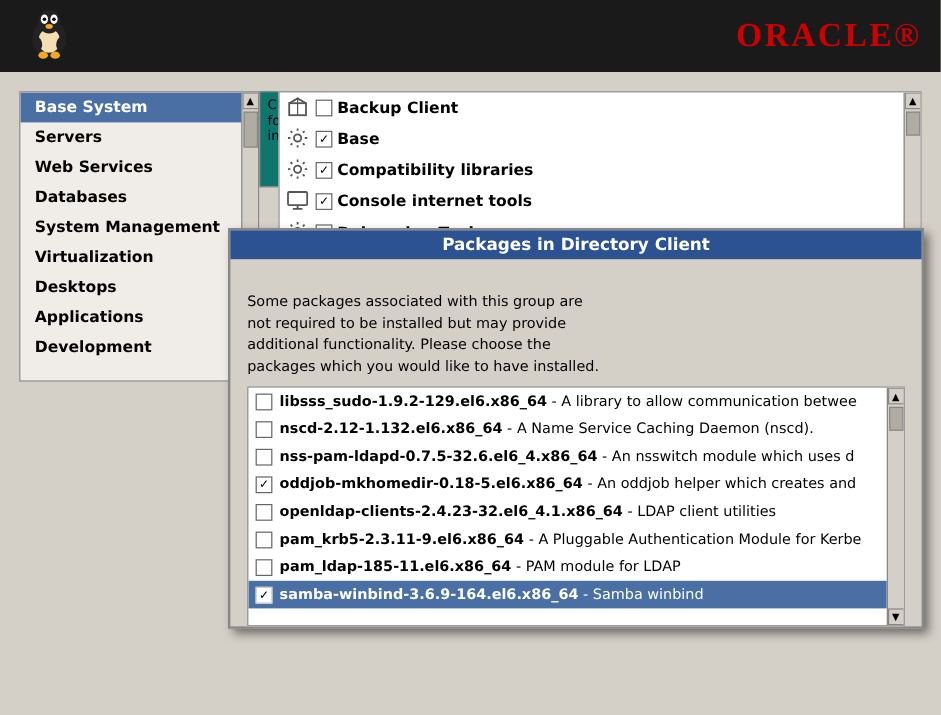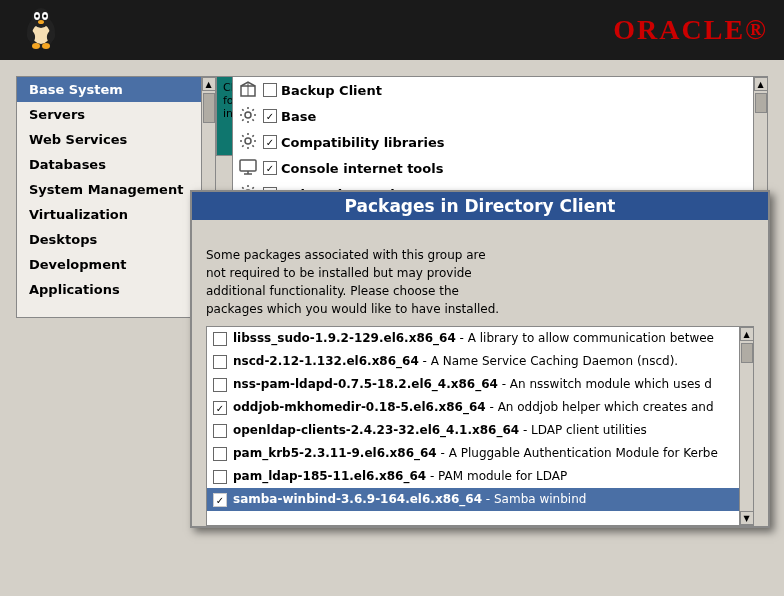--- a/index.html
+++ b/index.html
@@ -156,21 +156,21 @@
       left: 190px;
       width: 580px;
       background: #d4d0c8;
       border: 2px solid #888;
       box-shadow: 4px 4px 8px rgba(0,0,0,0.5);
       pointer-events: all;
     }
     .modal-titlebar {
       background: #2c5291;
       color: #fff;
-      font-size: 17px;
+      font-size: 14px;
       font-weight: bold;
       padding: 4px 8px;
       text-align: center;
     }
     .modal-body {
       padding: 26px 14px 0 14px;
     }
     .modal-desc {
       font-size: 12px;
       color: #000;
@@ -267,22 +267,22 @@
       <div class="left-panel" style="position:relative;">
         <div class="left-panel-scroll">
           <div id="category-list-container">
               <div class="category-item active">Base System</div>
               <div class="category-item">Servers</div>
               <div class="category-item">Web Services</div>
               <div class="category-item">Databases</div>
               <div class="category-item">System Management</div>
               <div class="category-item">Virtualization</div>
               <div class="category-item">Desktops</div>
+              <div class="category-item">Applications</div>
               <div class="category-item">Development</div>
-              <div class="category-item">Applications</div>
             </div>
         </div>
         <div class="left-scrollbar">
           <div class="scroll-arrow">▲</div>
           <div class="scroll-thumb"></div>
           <div class="scroll-arrow" style="position:absolute;bottom:0;">▼</div>
         </div>
       </div>
 
       <div class="description-box">
@@ -379,21 +379,21 @@
             <div class="modal-pkg-item">
               <div class="modal-pkg-checkbox"></div>
               <span><strong>libsss_sudo-1.9.2-129.el6.x86_64</strong><span class="modal-pkg-desc"> - A library to allow communication betwee</span></span>
             </div>
             <div class="modal-pkg-item">
               <div class="modal-pkg-checkbox"></div>
               <span><strong>nscd-2.12-1.132.el6.x86_64</strong><span class="modal-pkg-desc"> - A Name Service Caching Daemon (nscd).</span></span>
             </div>
             <div class="modal-pkg-item">
               <div class="modal-pkg-checkbox"></div>
-              <span><strong>nss-pam-ldapd-0.7.5-18.2.el6_4.x86_64</strong><span class="modal-pkg-desc"> - An nsswitch module which uses d</span></span>
+              <span><strong>nss-pam-ldapd-0.7.5-32.6.el6_4.x86_64</strong><span class="modal-pkg-desc"> - An nsswitch module which uses d</span></span>
             </div>
             <div class="modal-pkg-item">
               <div class="modal-pkg-checkbox checked"></div>
               <span><strong>oddjob-mkhomedir-0.18-5.el6.x86_64</strong><span class="modal-pkg-desc"> - An oddjob helper which creates and</span></span>
             </div>
             <div class="modal-pkg-item">
               <div class="modal-pkg-checkbox"></div>
               <span><strong>openldap-clients-2.4.23-32.el6_4.1.x86_64</strong><span class="modal-pkg-desc"> - LDAP client utilities</span></span>
             </div>
             <div class="modal-pkg-item">

